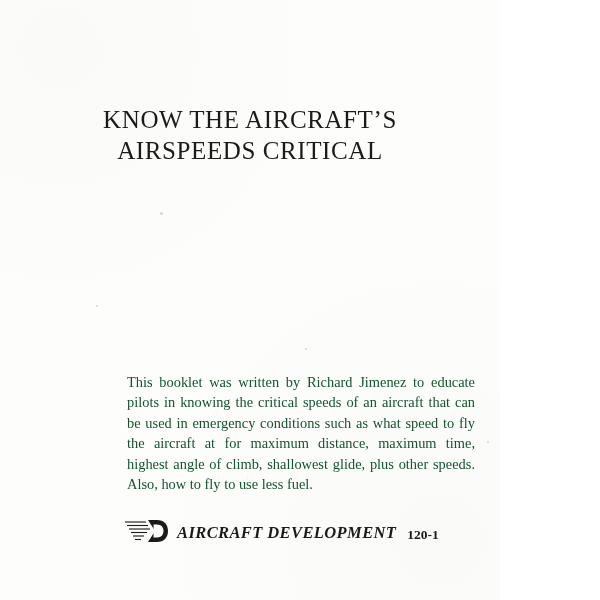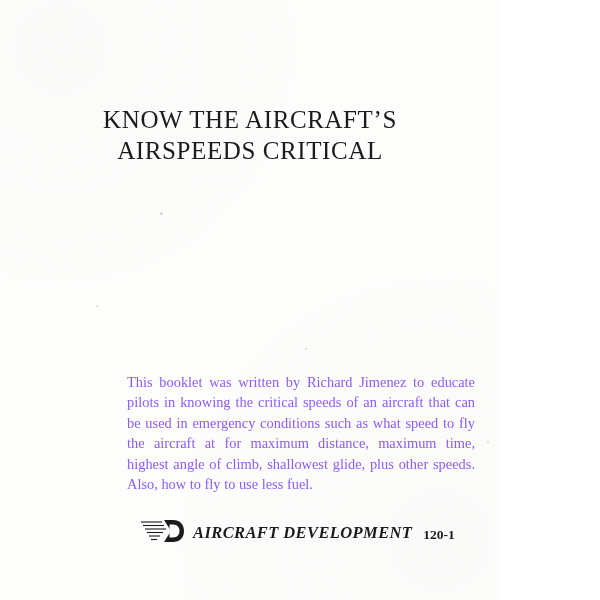--- a/index.html
+++ b/index.html
@@ -49,29 +49,29 @@
   .body-block {
     position: absolute;
     left: 127px;
     width: 348px;
     top: 372px;
   }
   .body-text {
     font-family: "Liberation Serif", serif;
     font-size: 14.4px;
     line-height: 20.4px;
-    color: #8b5cf6;
+    color: #14532d;
     text-align: justify;
     text-justify: inter-word;
     margin: 0;
   }
 
   .footer {
     position: absolute;
-    left: 140px;
+    left: 124px;
     top: 519px;
     display: flex;
     align-items: flex-end;
     gap: 7px;
   }
   .logo-mark {
     width: 46px;
     height: 25px;
     display: block;
   }

